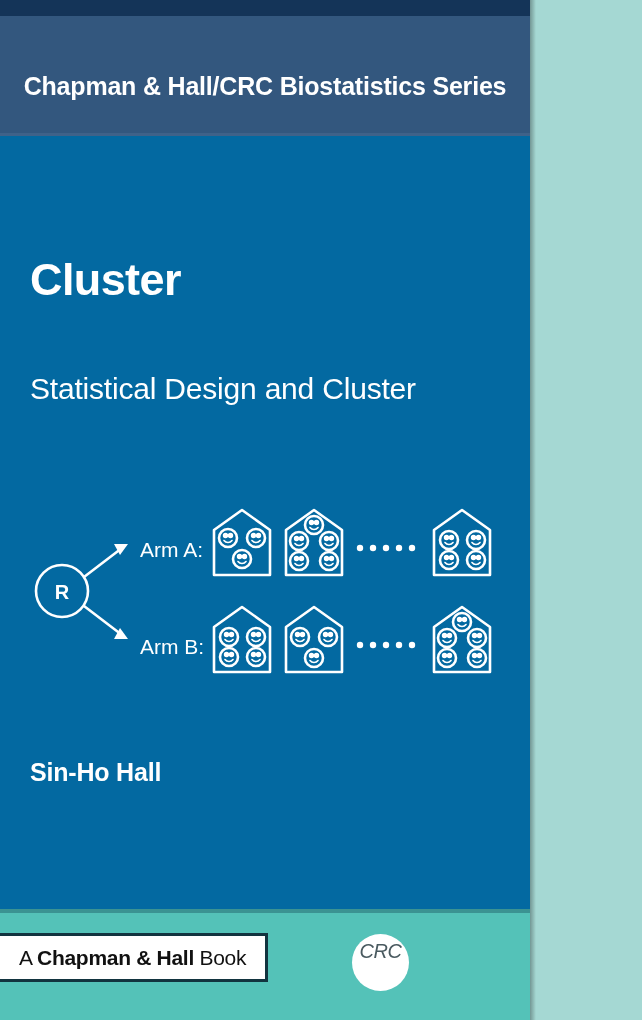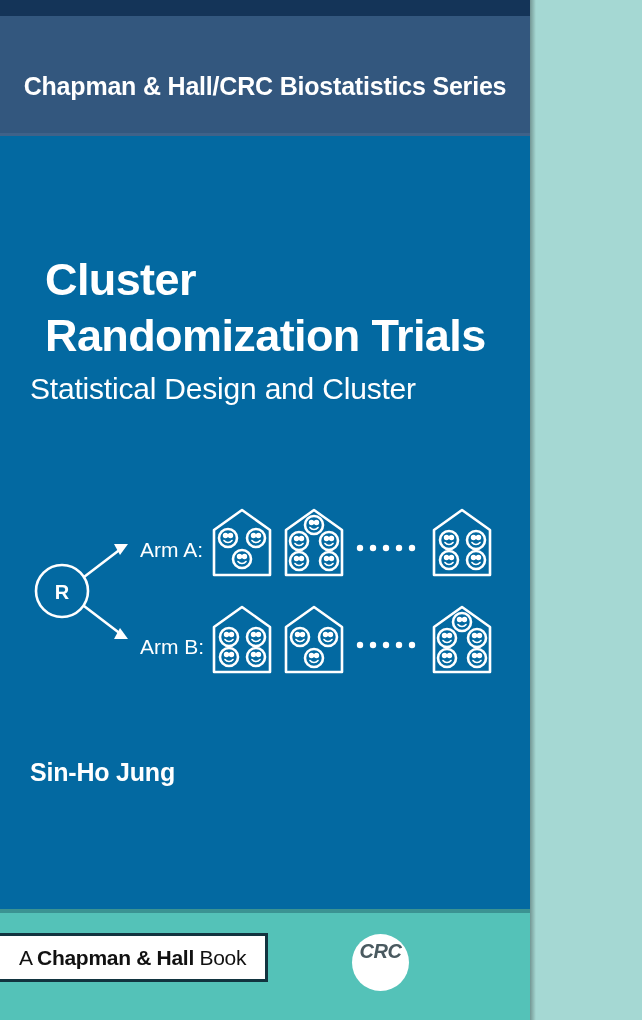--- a/index.html
+++ b/index.html
@@ -83,21 +83,20 @@
   .book-title {
     position: absolute;
     left: 30px;
     top: 236px;
     width: 480px;
     color: #ffffff;
     font-size: 45px;
     font-weight: bold;
     line-height: 1.25;
     letter-spacing: -0.6px;
-    margin-left: 15px;
   }
   .book-title .line { display: block; }
 
   .book-subtitle {
     position: absolute;
     left: 30px;
     top: 356px;
     width: 480px;
     color: #ffffff;
     font-size: 30px;
@@ -187,21 +186,21 @@
   .crc-mark-text {
     position: absolute;
     left: 0;
     top: 0;
     width: 57px;
     height: 57px;
     display: flex;
     align-items: center;
     justify-content: center;
     font-size: 20px;
-    font-weight: bold;
+    font-weight: normal;
     font-style: italic;
     color: #4a5a60;
     letter-spacing: -0.5px;
   }
   .crc-name {
     position: absolute;
     left: 66px;
     top: 14px;
     font-size: 29px;
     color: #ffffff;
@@ -227,21 +226,20 @@
 
   <div class="front">
 
     <div class="series-banner">
       <div class="series-title">Chapman &amp; Hall/CRC Biostatistics Series</div>
       <div class="series-banner-rule"></div>
     </div>
 
     <div class="book-title">
       <span class="line">Cluster</span>
-      <span class="line">Randomization Trials</span>
     </div>
 
     <div class="book-subtitle">Statistical Design and Cluster</div>
 
     <div class="diagram">
       <svg width="530" height="215" viewBox="0 0 530 215">
         <g fill="none" stroke="#ffffff" stroke-width="2.6" stroke-linejoin="round" stroke-linecap="round">
 
           <circle cx="62" cy="113" r="26"></circle>
 
@@ -419,21 +417,21 @@
         </g>
 
         <text x="62" y="121" text-anchor="middle" fill="#ffffff" font-family="Liberation Sans, sans-serif" font-size="20" font-weight="bold">R</text>
 
         <text x="140" y="79" fill="#ffffff" font-family="Liberation Sans, sans-serif" font-size="21">Arm A:</text>
 
         <text x="140" y="176" fill="#ffffff" font-family="Liberation Sans, sans-serif" font-size="21">Arm B:</text>
       </svg>
     </div>
 
-    <div class="author">Sin-Ho Jung</div>
+    <div class="author">Sin-Ho Hall</div>
 
     <div class="footer-band">
       <div class="footer-band-top"></div>
 
       <div class="imprint-box">
         <div class="imprint-text">
           <span class="thin">A </span><span class="bold">Chapman &amp; Hall</span><span class="thin"> Book</span>
         </div>
       </div>
 

